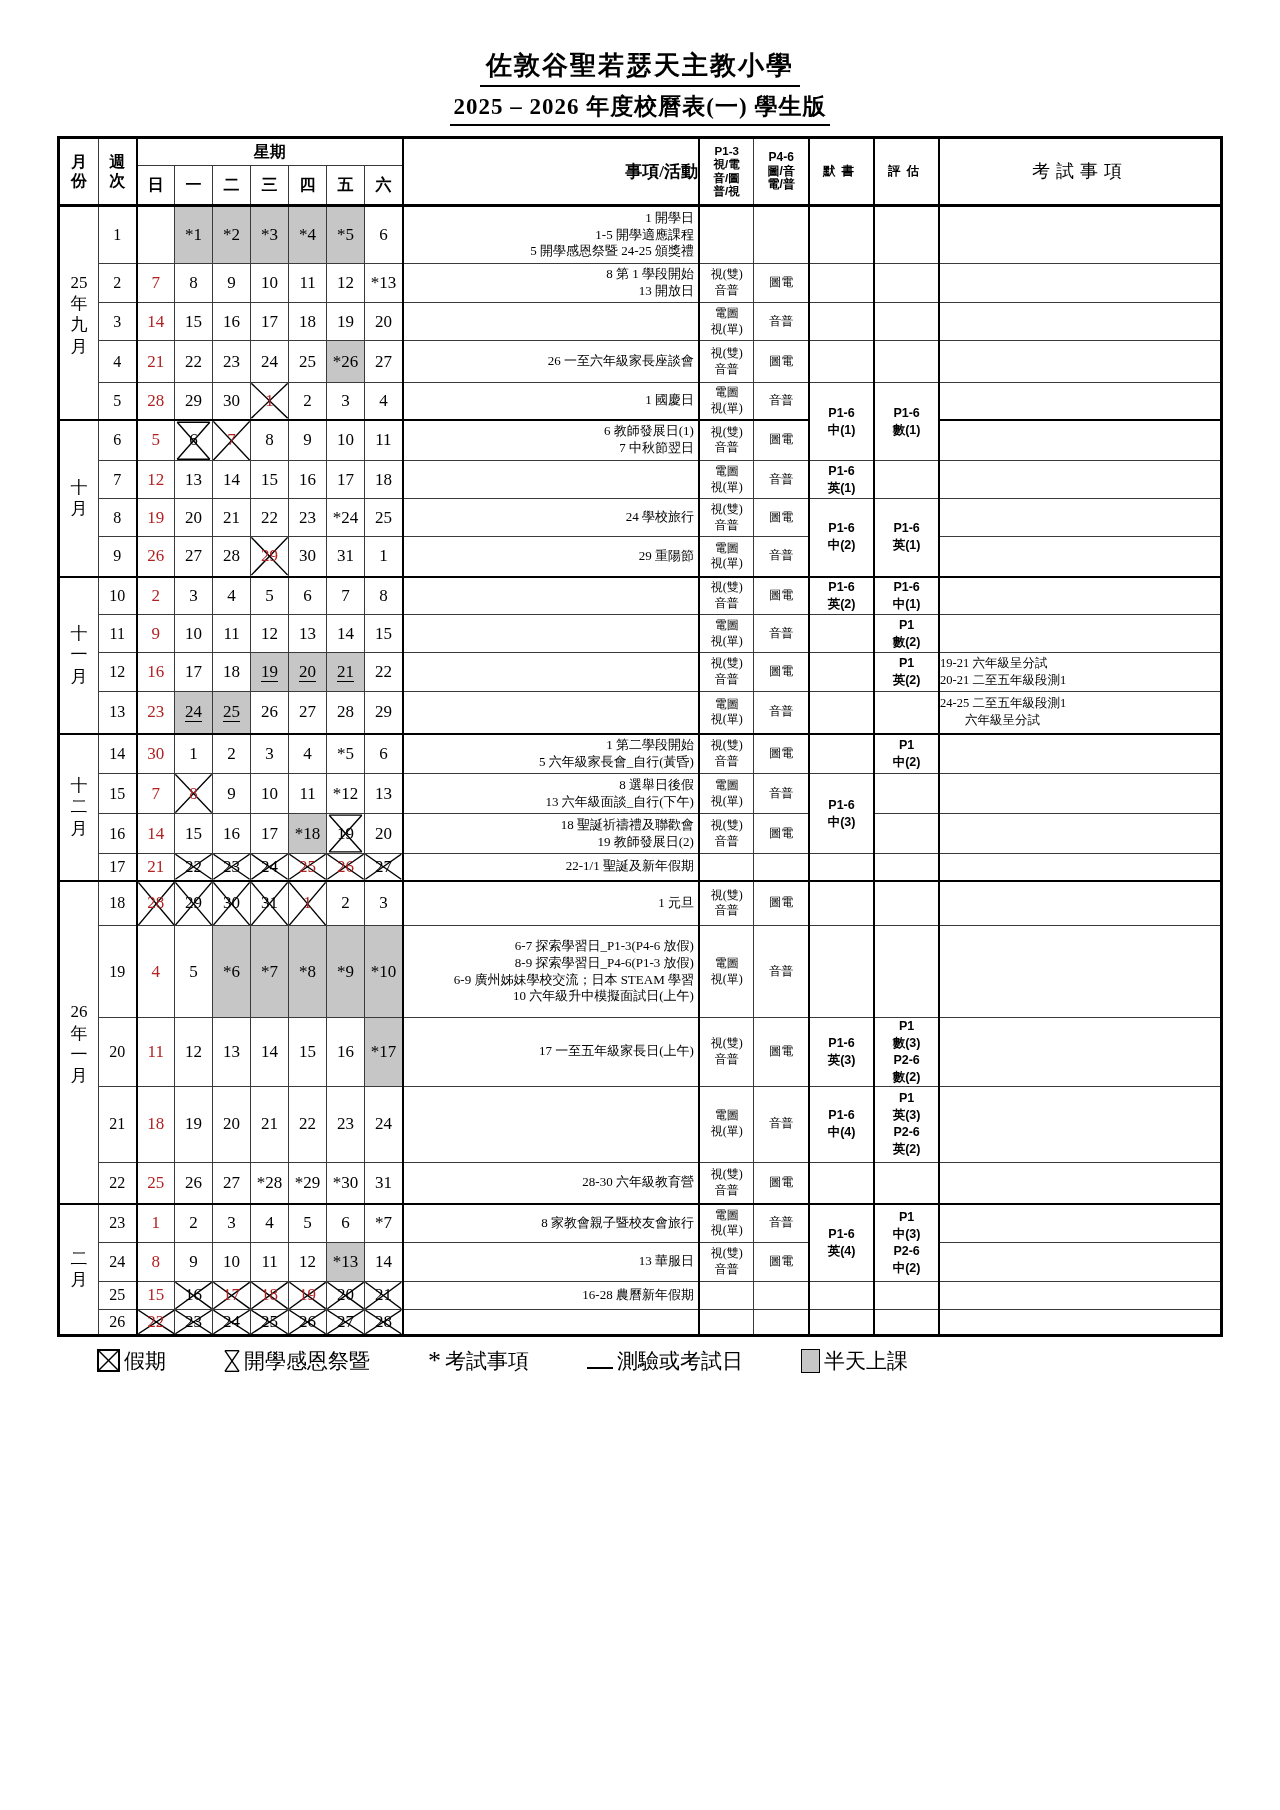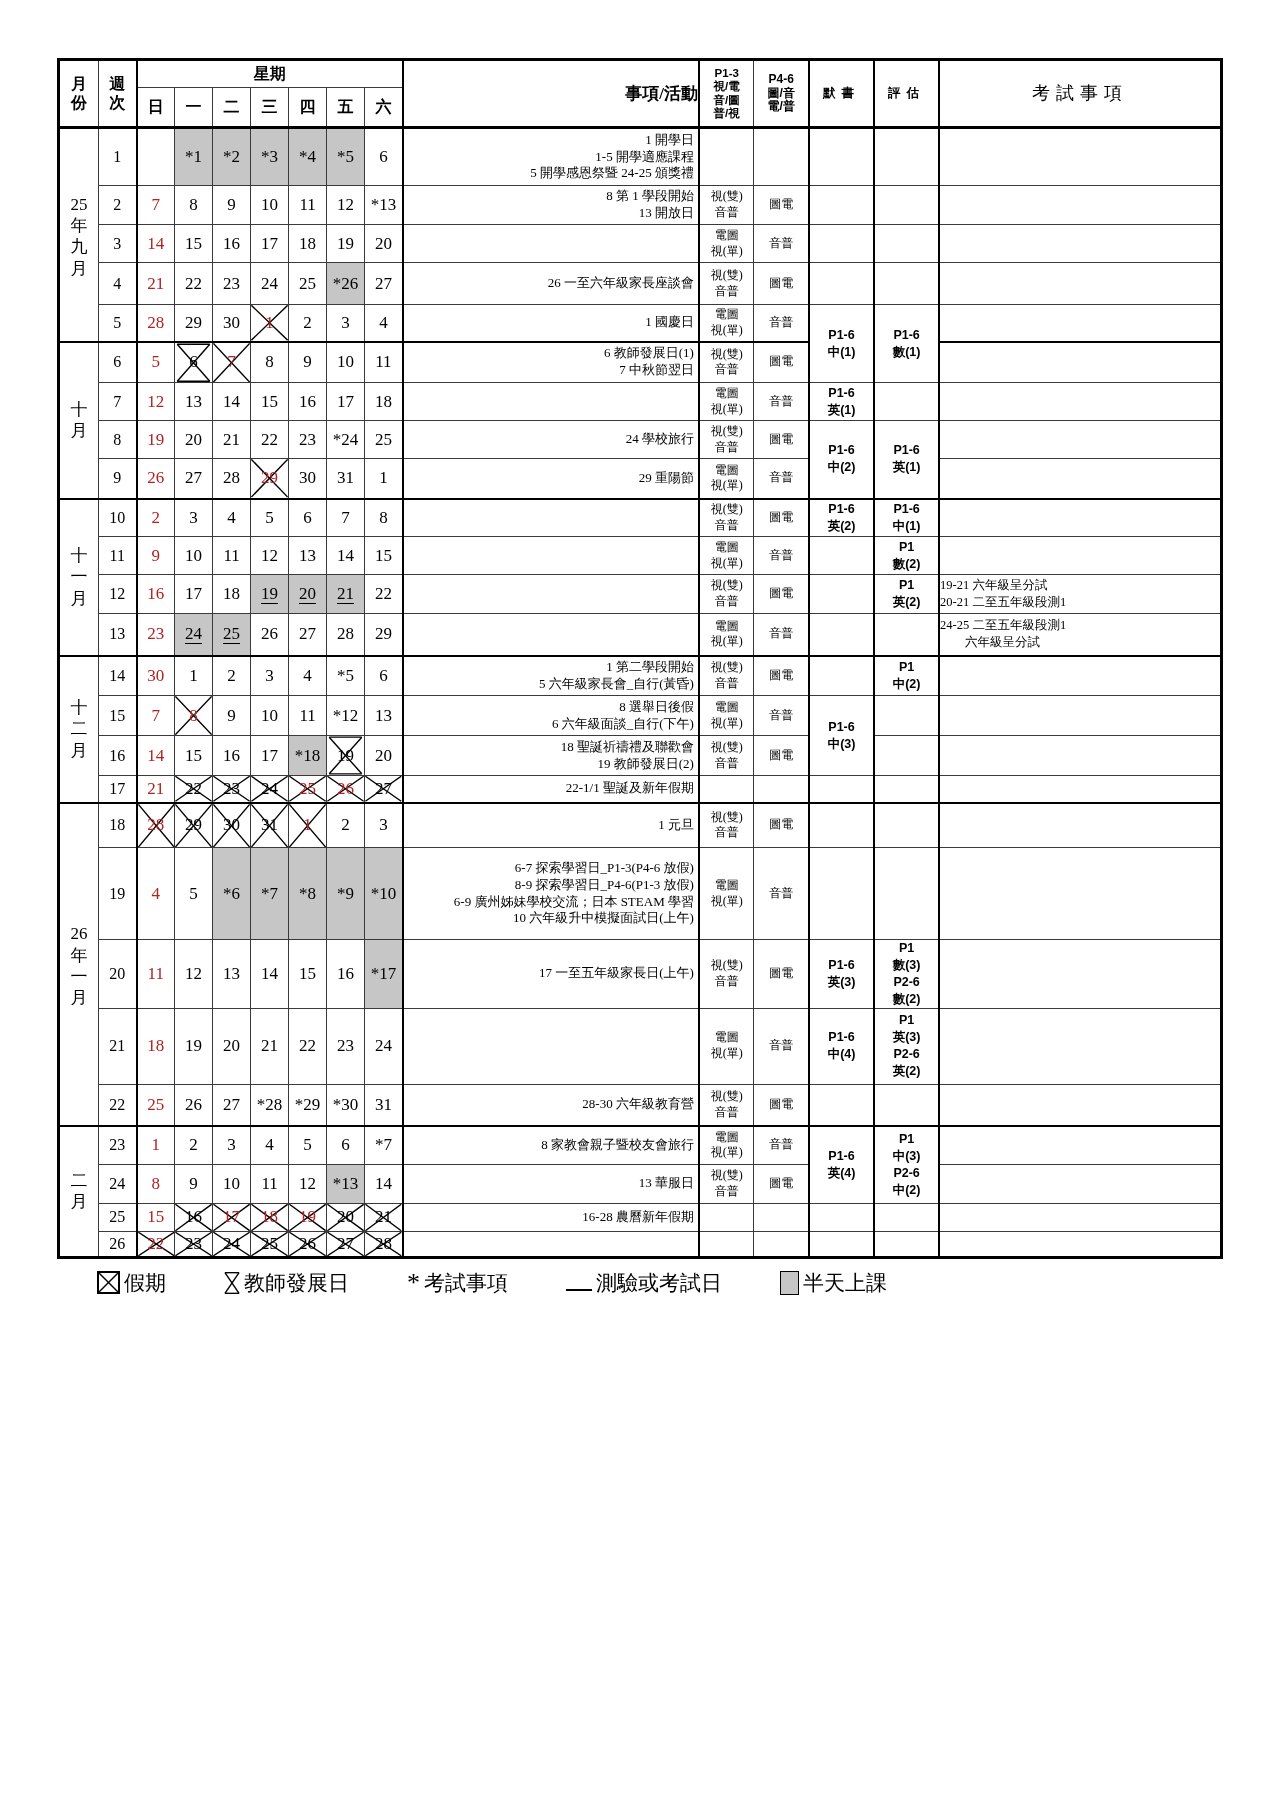--- a/index.html
+++ b/index.html
@@ -47,20 +47,24 @@
   .lg-box{position:relative;width:19px;height:19px;border:2px solid #000;display:inline-block;}
   .lg-teacher{position:relative;width:16px;height:22px;display:inline-block;}
   .lg-star{font-size:26px;line-height:14px;}
   .lg-underline{display:inline-block;width:26px;height:14px;border-bottom:2.5px solid #000;}
   .lg-halfday{display:inline-block;width:17px;height:22px;border:1.5px solid #000;background:#c6c6c6;}
 </style>
 </head>
 <body>
 
 <div class="page">
+  <div class="titles">
+    <div><span class="title">佐敦谷聖若瑟天主教小學</span></div>
+    <div class="subtitle-wrap"><span class="subtitle">2025 – 2026 年度校曆表(一) 學生版</span></div>
+  </div>
 
   <table class="cal">
     <colgroup>
       <col style="width:40px">
         <col style="width:38px">
       <col style="width:38px">
         <col style="width:38px">
         <col style="width:38px">
         <col style="width:38px">
         <col style="width:38px">
@@ -444,21 +448,21 @@
               <line x1="1" y1="1" x2="99" y2="99" vector-effect="non-scaling-stroke"></line>
               <line x1="99" y1="1" x2="1" y2="99" vector-effect="non-scaling-stroke"></line>
             </svg></td>
           <td class="c-day"><span class="dt">9</span></td>
           <td class="c-day"><span class="dt">10</span></td>
           <td class="c-day"><span class="dt">11</span></td>
           <td class="c-day"><span class="dt">*12</span></td>
           <td class="c-day sat"><span class="dt">13</span></td>
           <td class="c-ev">
             <div>8 選舉日後假</div>
-            <div>6 六年級面談_自行(下午)</div>
+            <div>13 六年級面談_自行(下午)</div>
           </td>
           <td class="c-p13">
             <div>電圖</div>
             <div>視(單)</div>
           </td>
           <td class="c-p46">音普</td>
           <td class="c-dict" rowspan="2">P1-6
 中(3)</td>
           <td class="c-assess"></td>
           <td class="c-exam"></td>
@@ -800,21 +804,21 @@
       </span>
       <span class="lg-item">
         <span class="lg-teacher">
           <svg viewBox="0 0 100 100" preserveAspectRatio="none" class="cross">
             <line x1="6" y1="3" x2="94" y2="97" vector-effect="non-scaling-stroke"></line>
             <line x1="94" y1="3" x2="6" y2="97" vector-effect="non-scaling-stroke"></line>
             <line x1="6" y1="3" x2="94" y2="3" vector-effect="non-scaling-stroke"></line>
             <line x1="6" y1="97" x2="94" y2="97" vector-effect="non-scaling-stroke"></line>
           </svg>
         </span>
-        <span>教師發展日</span>
+        <span>開學感恩祭暨</span>
       </span>
       <span class="lg-item">
         <span class="lg-star">*</span>
         <span>考試事項</span>
       </span>
       <span class="lg-item">
         <span class="lg-underline"></span>
         <span>測驗或考試日</span>
       </span>
       <span class="lg-item">

